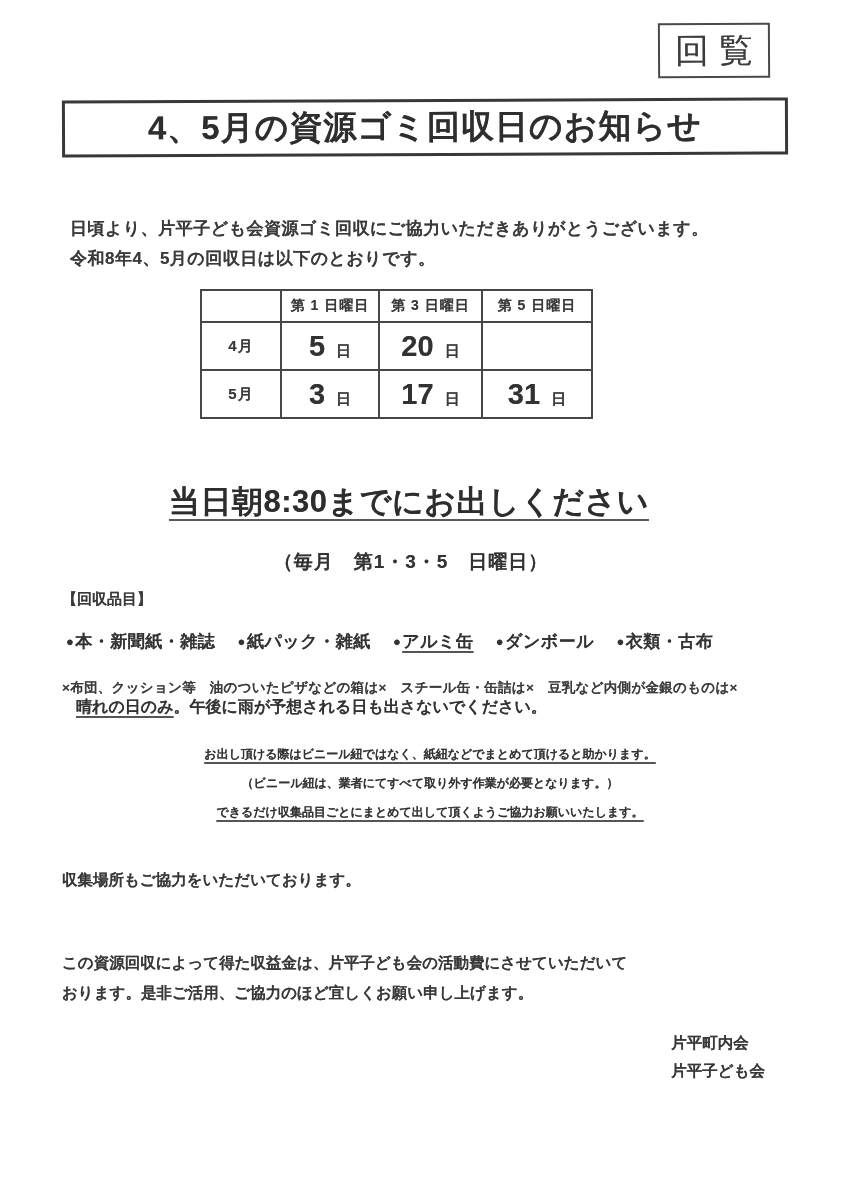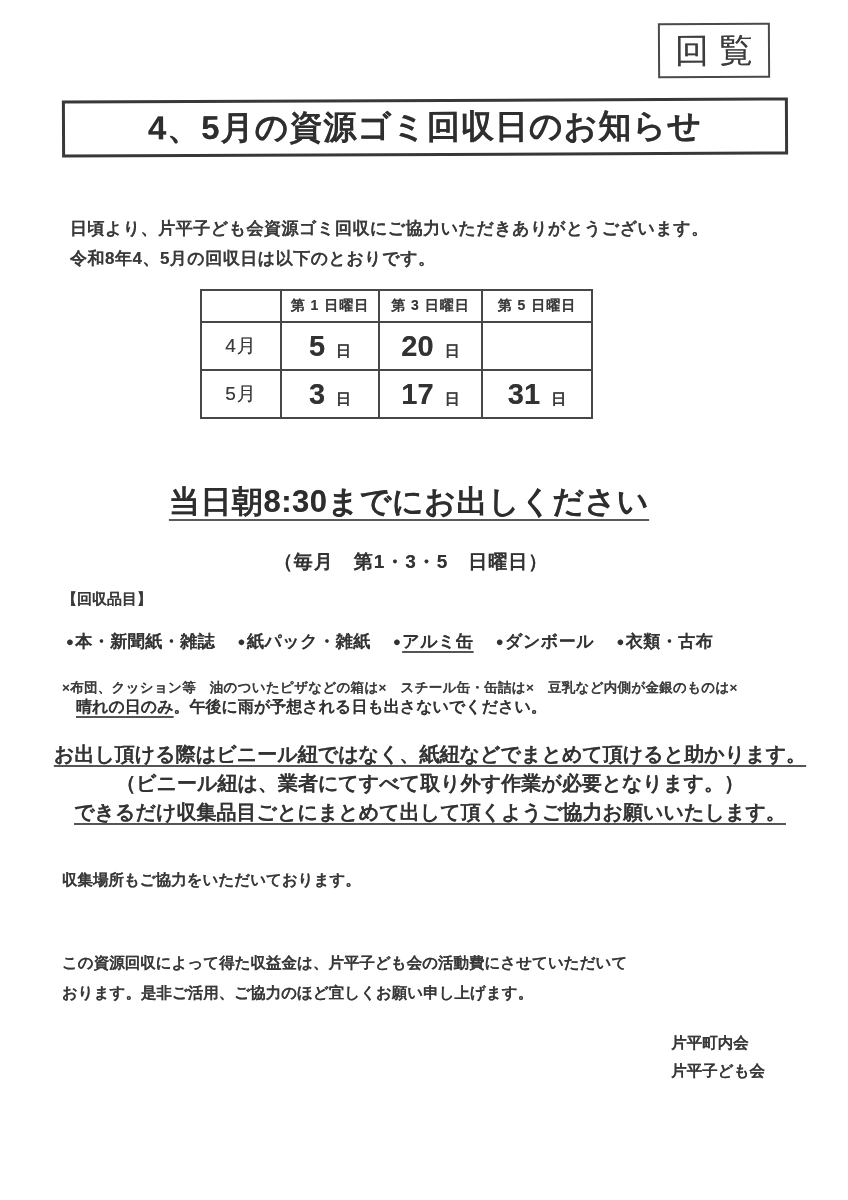--- a/index.html
+++ b/index.html
@@ -76,22 +76,22 @@
   }
   .sched th {
     height: 32px;
     font-size: 14px;
     font-weight: bold;
     color: #3a3a3a;
     letter-spacing: 1px;
   }
   .sched td { height: 48px; }
   .sched .month-cell {
-    font-size: 19px;
-    font-weight: 400;
+    font-size: 15px;
+    font-weight: 700;
     color: #3a3a3a;
     letter-spacing: 1px;
     border-radius: 11px;
   }
   .day-num {
     font-size: 29px;
     font-weight: bold;
     color: #323232;
   }
   .day-suffix {
@@ -175,21 +175,21 @@
     text-underline-offset: 3.5px;
     text-decoration-color: #555;
   }
 
   .notes {
     position: absolute;
     left: 0; top: 740px;
     width: 848px;
     text-align: center;
     padding-left: 12px;
-    font-size: 20px;
+    font-size: 12px;
     font-weight: bold;
     color: #333;
     line-height: 29px;
   }
 
   .loc1 {
     position: absolute;
     left: 62px; top: 870px;
     font-size: 15.5px;
     font-weight: 600;

